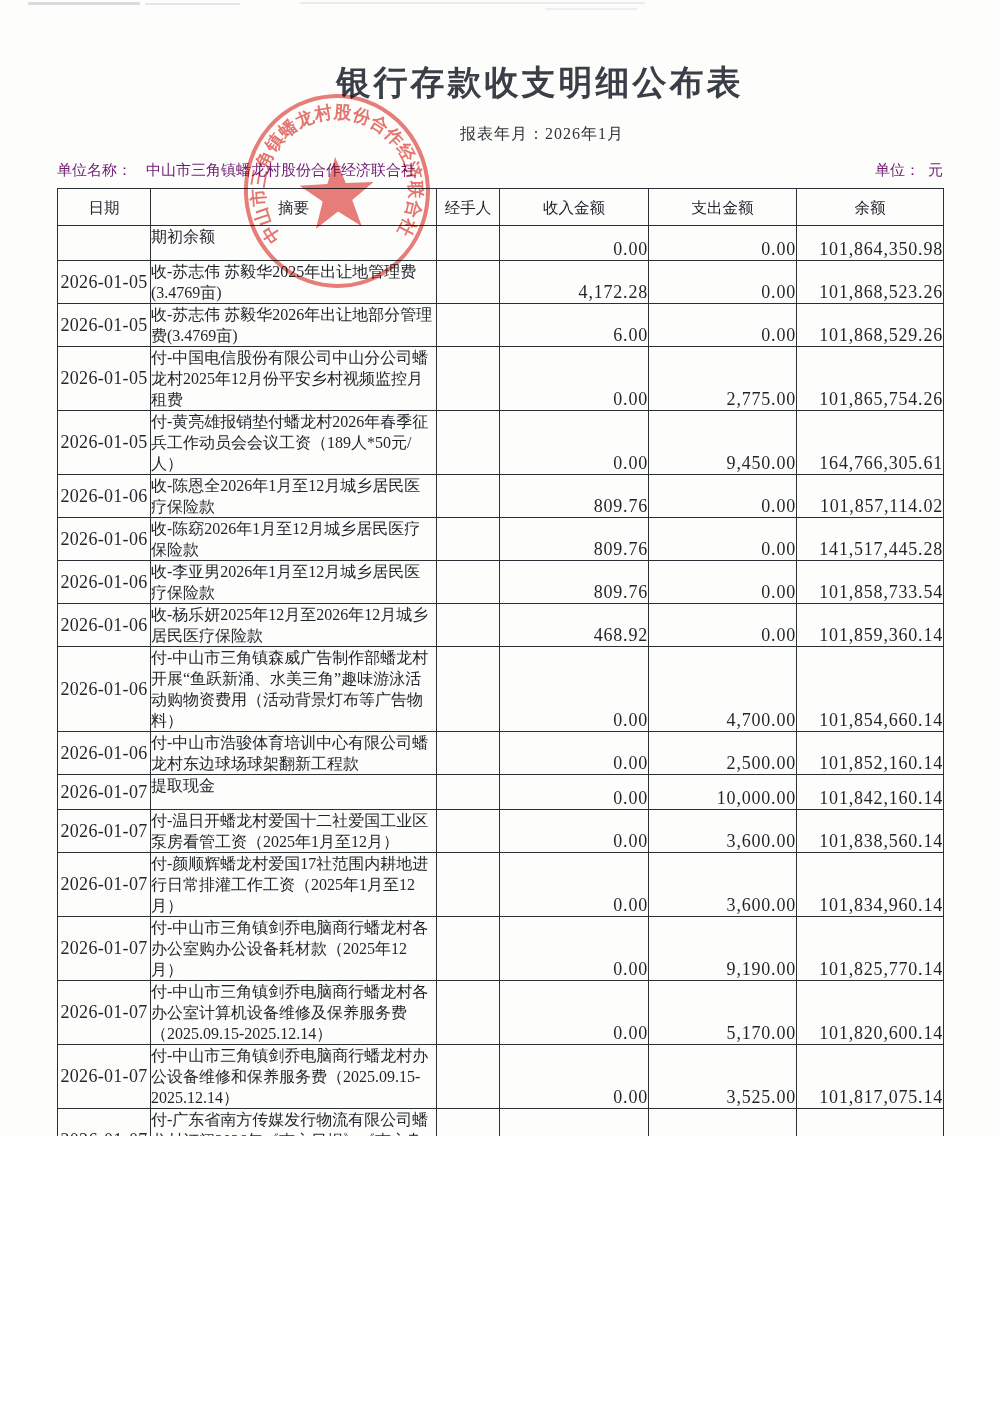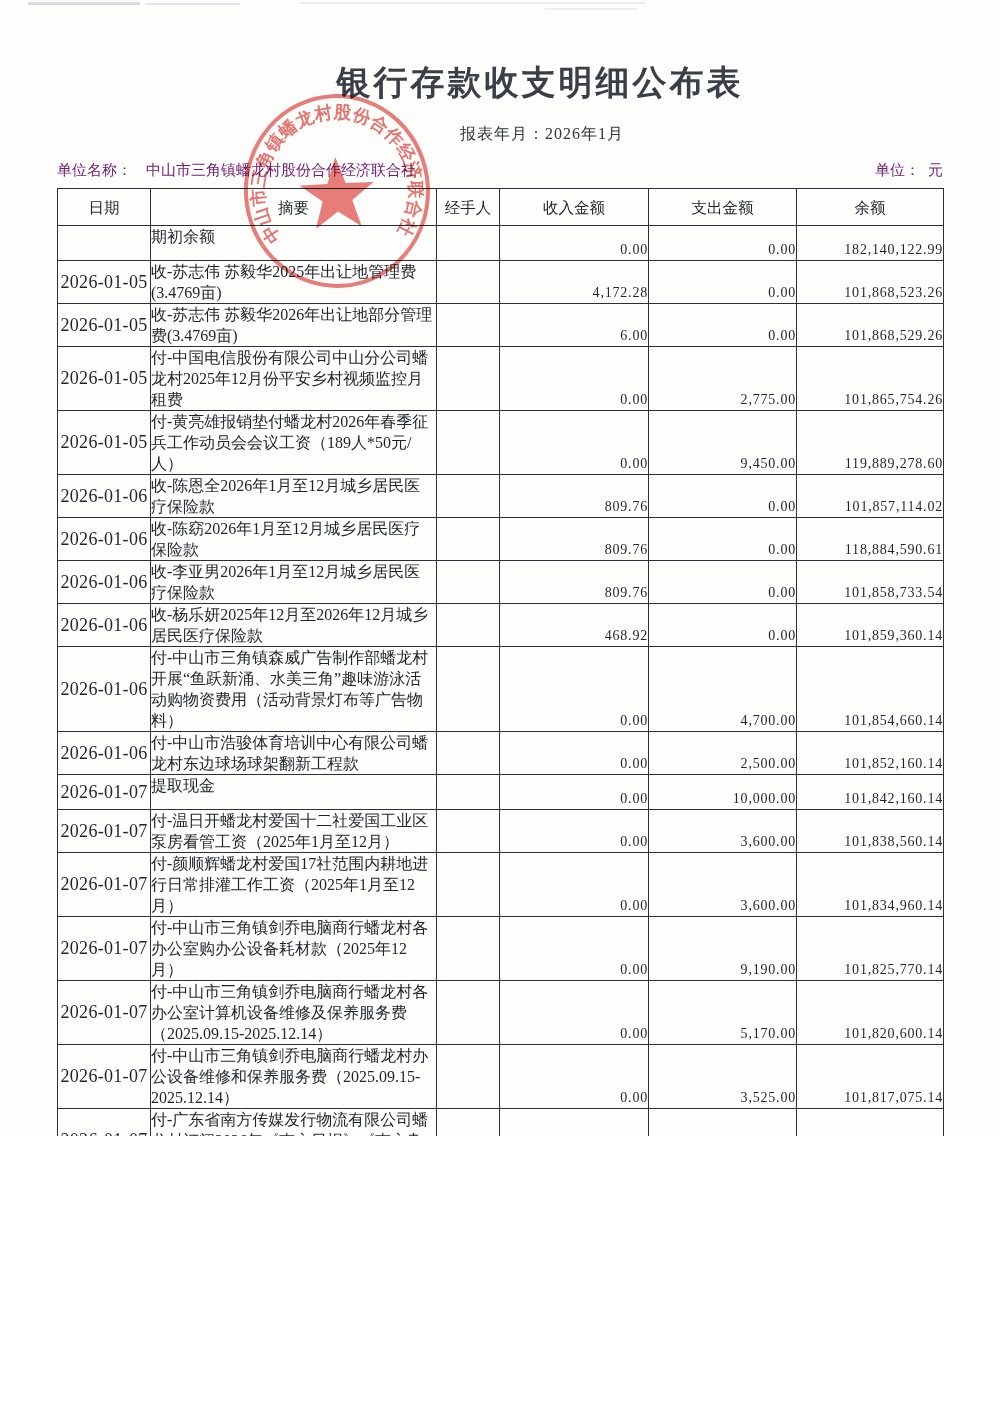--- a/index.html
+++ b/index.html
@@ -76,21 +76,21 @@
     text-align:left; vertical-align:top;
     padding:4px 4px 5px 8px;
     height:34px; 
     margin-top:35px;
   }
   td.c-handler{ vertical-align:middle; }
   td.c-income, td.c-expense, td.c-balance{
     text-align:right; vertical-align:bottom;
     padding:0 7px 6px 0;
     letter-spacing:.8px;
-    font-size:14px;
+    font-size:18px;
   }
 
   .stamp{
     position:absolute;
     left:240px; top:92px;
     width:194px; height:200px;
     mix-blend-mode:multiply;
     opacity:.8;
     transform:rotate(-3deg);
     pointer-events:none;
@@ -145,21 +145,21 @@
           <th>余额</th>
         </tr>
     </thead>
     <tbody>
   <tr>
     <td class="c-date"></td>
     <td class="c-summary">期初余额</td>
     <td class="c-handler"></td>
     <td class="c-income">0.00</td>
     <td class="c-expense">0.00</td>
-    <td class="c-balance">182,140,122.99</td>
+    <td class="c-balance">101,864,350.98</td>
   </tr>
 
   <tr>
     <td class="c-date">2026-01-05</td>
     <td class="c-summary">收-苏志伟 苏毅华2025年出让地管理费(3.4769亩)</td>
     <td class="c-handler"></td>
     <td class="c-income">4,172.28</td>
     <td class="c-expense">0.00</td>
     <td class="c-balance">101,868,523.26</td>
   </tr>
@@ -181,39 +181,39 @@
     <td class="c-expense">2,775.00</td>
     <td class="c-balance">101,865,754.26</td>
   </tr>
 
   <tr>
     <td class="c-date">2026-01-05</td>
     <td class="c-summary">付-黄亮雄报销垫付蟠龙村2026年春季征兵工作动员会会议工资（189人*50元/人）</td>
     <td class="c-handler"></td>
     <td class="c-income">0.00</td>
     <td class="c-expense">9,450.00</td>
-    <td class="c-balance">119,889,278.60</td>
+    <td class="c-balance">164,766,305.61</td>
   </tr>
 
   <tr>
     <td class="c-date">2026-01-06</td>
     <td class="c-summary">收-陈恩全2026年1月至12月城乡居民医疗保险款</td>
     <td class="c-handler"></td>
     <td class="c-income">809.76</td>
     <td class="c-expense">0.00</td>
     <td class="c-balance">101,857,114.02</td>
   </tr>
 
   <tr>
     <td class="c-date">2026-01-06</td>
     <td class="c-summary">收-陈窈2026年1月至12月城乡居民医疗保险款</td>
     <td class="c-handler"></td>
     <td class="c-income">809.76</td>
     <td class="c-expense">0.00</td>
-    <td class="c-balance">118,884,590.61</td>
+    <td class="c-balance">141,517,445.28</td>
   </tr>
 
   <tr>
     <td class="c-date">2026-01-06</td>
     <td class="c-summary">收-李亚男2026年1月至12月城乡居民医疗保险款</td>
     <td class="c-handler"></td>
     <td class="c-income">809.76</td>
     <td class="c-expense">0.00</td>
     <td class="c-balance">101,858,733.54</td>
   </tr>

